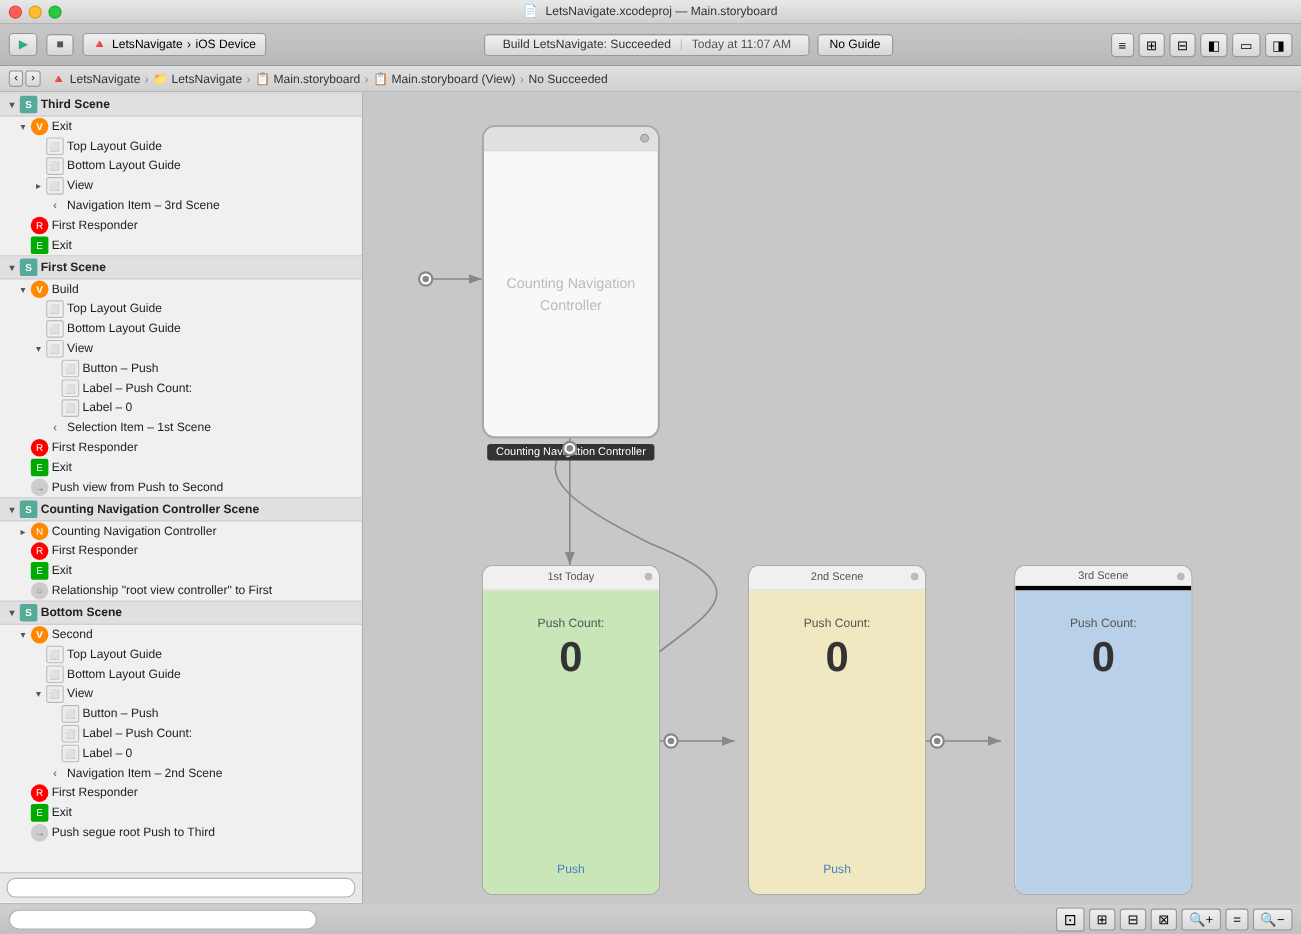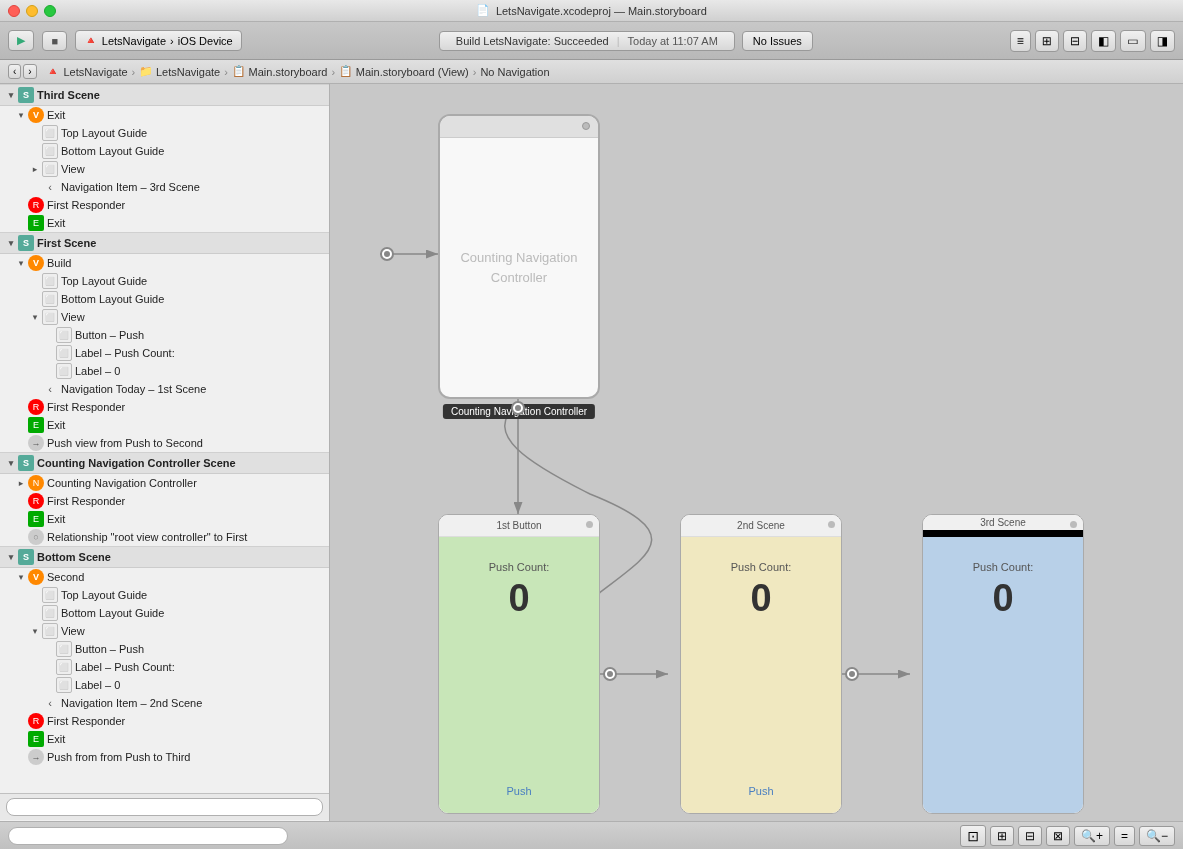--- a/index.html
+++ b/index.html
@@ -244,21 +244,21 @@
     <span>LetsNavigate</span>
     <span>›</span>
     <span>iOS Device</span>
   </div>
   <div class="build-status">
     <div class="build-status-box">
       <span class="build-status-text">Build LetsNavigate: Succeeded</span>
       <span style="color:#bbb">|</span>
       <span class="build-time">Today at 11:07 AM</span>
     </div>
-    <button class="issues-btn">No Issues</button>
+    <button class="issues-btn">No Guide</button>
   </div>
   <div class="toolbar-right">
     <button class="toolbar-icon-btn">≡</button>
     <button class="toolbar-icon-btn">⊞</button>
     <button class="toolbar-icon-btn">⊟</button>
     <button class="toolbar-icon-btn">◧</button>
     <button class="toolbar-icon-btn">▭</button>
     <button class="toolbar-icon-btn">◨</button>
   </div>
 </div>
@@ -282,21 +282,21 @@
     <span>📋</span>
     <span>Main.storyboard</span>
   </div>
   <span class="breadcrumb-sep">›</span>
   <div class="breadcrumb-item">
     <span>📋</span>
     <span>Main.storyboard (View)</span>
   </div>
   <span class="breadcrumb-sep">›</span>
   <div class="breadcrumb-item">
-    <span>No Navigation</span>
+    <span>No Succeeded</span>
   </div>
 </div>
 
 <div class="main-layout">
 
   <div class="sidebar">
     <div class="sidebar-content">
 
       <div class="scene-header">
         <span class="tree-arrow open"></span>
@@ -393,21 +393,21 @@
         <div class="tree-item">
           <span class="tree-indent" style="width:42px"></span>
           <span class="tree-arrow empty"></span>
           <span class="tree-icon icon-view">⬜</span>
           <span>Label – 0</span>
         </div>
         <div class="tree-item">
           <span class="tree-indent" style="width:28px"></span>
           <span class="tree-arrow empty"></span>
           <span class="tree-icon icon-navitem">‹</span>
-          <span>Navigation Today – 1st Scene</span>
+          <span>Selection Item – 1st Scene</span>
         </div>
         <div class="tree-item">
           <span class="tree-indent" style="width:14px"></span>
           <span class="tree-arrow empty"></span>
           <span class="tree-icon icon-responder">R</span>
           <span>First Responder</span>
         </div>
         <div class="tree-item">
           <span class="tree-indent" style="width:14px"></span>
           <span class="tree-arrow empty"></span>
@@ -517,21 +517,21 @@
         <div class="tree-item">
           <span class="tree-indent" style="width:14px"></span>
           <span class="tree-arrow empty"></span>
           <span class="tree-icon icon-exit">E</span>
           <span>Exit</span>
         </div>
         <div class="tree-item">
           <span class="tree-indent" style="width:14px"></span>
           <span class="tree-arrow empty"></span>
           <span class="tree-icon icon-segue">→</span>
-          <span>Push from from Push to Third</span>
+          <span>Push segue root Push to Third</span>
         </div>
       </div>
     </div>
 
     <div class="sidebar-search">
       <input type="text" placeholder="" style="">
     </div>
   </div>
 
   <div class="canvas">
@@ -565,21 +565,21 @@
         </div>
         <div style="position:absolute;bottom:-22px;left:50%;transform:translateX(-50%);background:#333;color:white;font-size:10px;padding:2px 8px;border-radius:3px;white-space:nowrap;">Counting Navigation Controller</div>
       </div>
 
       <div style="position:absolute;left:161px;top:307px;width:14px;height:14px;border-radius:50%;background:white;border:2px solid #888;display:flex;align-items:center;justify-content:center;">
         <div style="width:6px;height:6px;border-radius:50%;background:#888;"></div>
       </div>
 
       <div style="position:absolute; left:88px; top:420px; width:162px; height:300px; border:1.5px solid #aaa; border-radius:10px; background:white; overflow:hidden;">
         <div style="background:#f0f0f0;border-bottom:1px solid #ddd;height:22px;display:flex;align-items:center;justify-content:center;font-size:10px;color:#555;position:relative;">
-          <span>1st Button</span>
+          <span>1st Today</span>
           <span style="position:absolute;right:6px;top:6px;width:7px;height:7px;border-radius:50%;background:#bbb;"></span>
         </div>
         <div style="background:#c8e6b8;height:calc(100% - 22px);display:flex;flex-direction:column;align-items:center;justify-content:space-between;padding:24px 10px 16px;">
           <div style="display:flex;flex-direction:column;align-items:center;gap:4px;">
             <span style="font-size:11px;color:#555;">Push Count:</span>
             <span style="font-size:38px;font-weight:bold;color:#333;">0</span>
           </div>
           <span style="font-size:11px;color:#4a7fc1;cursor:pointer;">Push</span>
         </div>
 
@@ -602,21 +602,21 @@
           <span style="font-size:11px;color:#4a7fc1;cursor:pointer;">Push</span>
         </div>
 
       </div>
 
       <div style="position:absolute;left:495px;top:573px;width:14px;height:14px;border-radius:50%;background:white;border:2px solid #888;display:flex;align-items:center;justify-content:center;">
         <div style="width:6px;height:6px;border-radius:50%;background:#888;"></div>
       </div>
 
       <div style="position:absolute; left:572px; top:420px; width:162px; height:300px; border:1.5px solid #aaa; border-radius:10px; background:white; overflow:hidden;">
-        <div style="background:#f0f0f0;border-bottom:7px solid #000000;height:22px;display:flex;align-items:center;justify-content:center;font-size:10px;color:#555;position:relative;">
+        <div style="background:#f0f0f0;border-bottom:4px solid #000000;height:22px;display:flex;align-items:center;justify-content:center;font-size:10px;color:#555;position:relative;">
           <span>3rd Scene</span>
           <span style="position:absolute;right:6px;top:6px;width:7px;height:7px;border-radius:50%;background:#bbb;"></span>
         </div>
         <div style="background:#b8d0e8;height:calc(100% - 22px);display:flex;flex-direction:column;align-items:center;justify-content:space-between;padding:24px 10px 16px;">
           <div style="display:flex;flex-direction:column;align-items:center;gap:4px;">
             <span style="font-size:11px;color:#555;">Push Count:</span>
             <span style="font-size:38px;font-weight:bold;color:#333;">0</span>
           </div>
           <span style="font-size:11px;color:#4a7fc1;"></span>
         </div>

